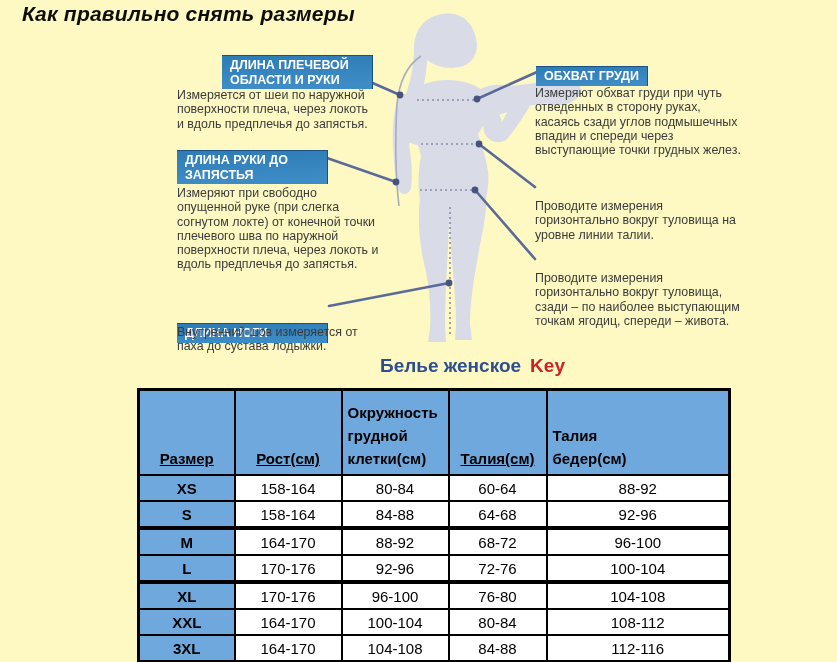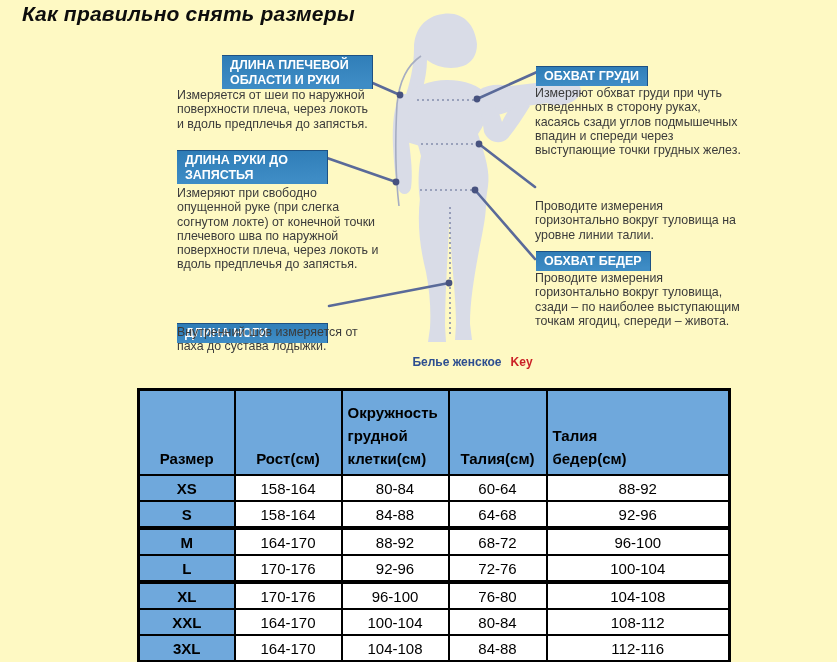--- a/index.html
+++ b/index.html
@@ -17,33 +17,33 @@
     background:linear-gradient(178deg,var(--callout_blue,#2e7cb6) 0%,#3e8cc5 85%);
     color:#fff;font-weight:bold;font-size:12.5px;line-height:14.6px;
     padding:2px 8px;border-top:1px solid #1d5184;border-right:1px solid #1d5184;
   }
   .callout-title.wleft{width:151px;}
   .callout-text{
     position:absolute;font-size:12.4px;line-height:14.3px;color:#3b3b3b;
   }
   .table-title{
     position:absolute;left:330px;top:355px;width:285px;text-align:center;
-    font-size:12px;font-weight:bold;color:var(--title_blue,#2d4e90);white-space:nowrap;
+    font-size:19px;font-weight:bold;color:var(--title_blue,#2d4e90);white-space:nowrap;
   }
   .table-title .accent{color:var(--title_red,#cb2127);margin-left:9px;}
   table.size-table{
     position:absolute;left:137px;top:388px;border-collapse:collapse;table-layout:fixed;
     border:3px solid #000;border-bottom-width:5px;
   }
   .size-table th,.size-table td{
     border:2px solid #000;text-align:center;font-size:15px;color:#000;padding:0;overflow:hidden;
   }
   .size-table thead th{
     background:var(--table_blue,#6fa8dc);height:79px;vertical-align:bottom;
-    padding-bottom:4px;font-weight:bold;line-height:23px;
+    padding-bottom:4px;font-weight:bold;line-height:23px;text-decoration:underline;
   }
   .size-table thead th.left-h{text-align:left;padding-left:5px;}
   .hwrap3{display:inline-block;width:96px;text-align:left;}
   .hwrap2{display:inline-block;width:80px;text-align:left;}
   .size-table tbody td{height:24px;background:#fff;font-weight:normal;}
   .size-table tbody td.size-col{background:var(--table_blue,#6fa8dc);font-weight:bold;}
   .size-table tbody tr:nth-child(2) td,
   .size-table tbody tr:nth-child(4) td{border-bottom-width:4px;}
 </style>
 </head>
@@ -110,21 +110,20 @@
   <div class="callout-text" style="left:177px;top:186px;width:207px;">Измеряют при свободно опущенной руке (при слегка согнутом локте) от конечной точки плечевого шва по наружной поверхности плеча, через локоть и вдоль предплечья до запястья.</div>
 
   <div class="callout-title wleft" style="left:177px;top:303px;margin-top:20px;">ДЛИНА НОГИ</div>
   <div class="callout-text" style="left:177px;top:325px;width:200px;">Внутренний шов измеряется от паха до сустава лодыжки.</div>
 
   <div class="callout-title" style="left:536px;top:66px;">ОБХВАТ ГРУДИ</div>
   <div class="callout-text" style="left:535px;top:86px;width:206px;">Измеряют обхват груди при чуть отведенных в сторону руках, касаясь сзади углов подмышечных впадин и спереди через выступающие точки грудных желез.</div>
 
   <div class="callout-text" style="left:535px;top:199px;width:206px;">Проводите измерения горизонтально вокруг туловища на уровне линии талии.</div>
 
-  <div class="callout-title" style="left:536px;top:251px;">ОБХВАТ БЕДЕР</div>
   <div class="callout-text" style="left:535px;top:271px;width:212px;">Проводите измерения горизонтально вокруг туловища, сзади – по наиболее выступающим точкам ягодиц, спереди – живота.</div>
 
   <div class="table-title">
     <span>Белье женское</span><span class="accent">Key</span>
   </div>
 
   <table class="size-table">
     <colgroup>
       <col style="width:96px">
         <col style="width:107px">

